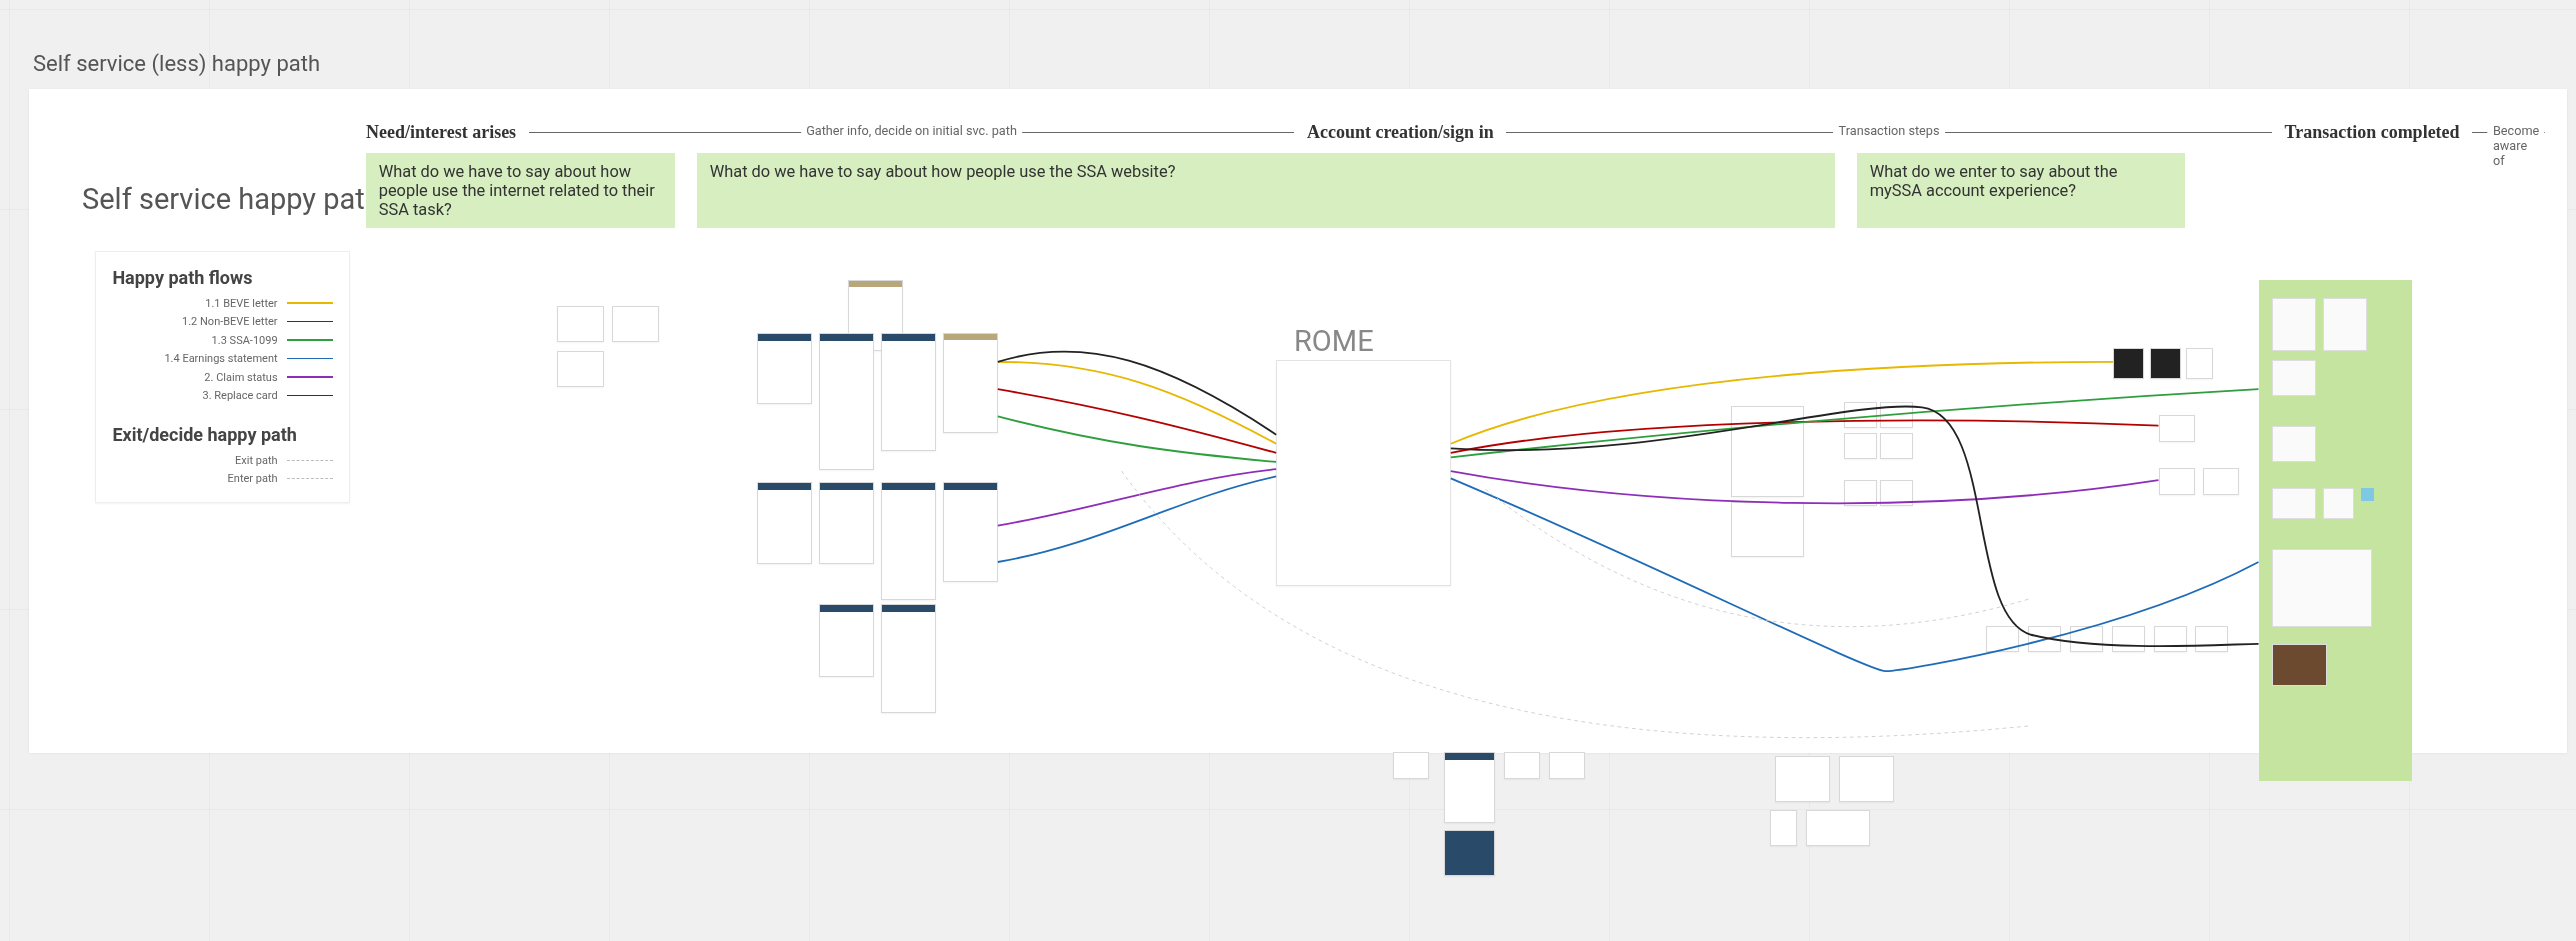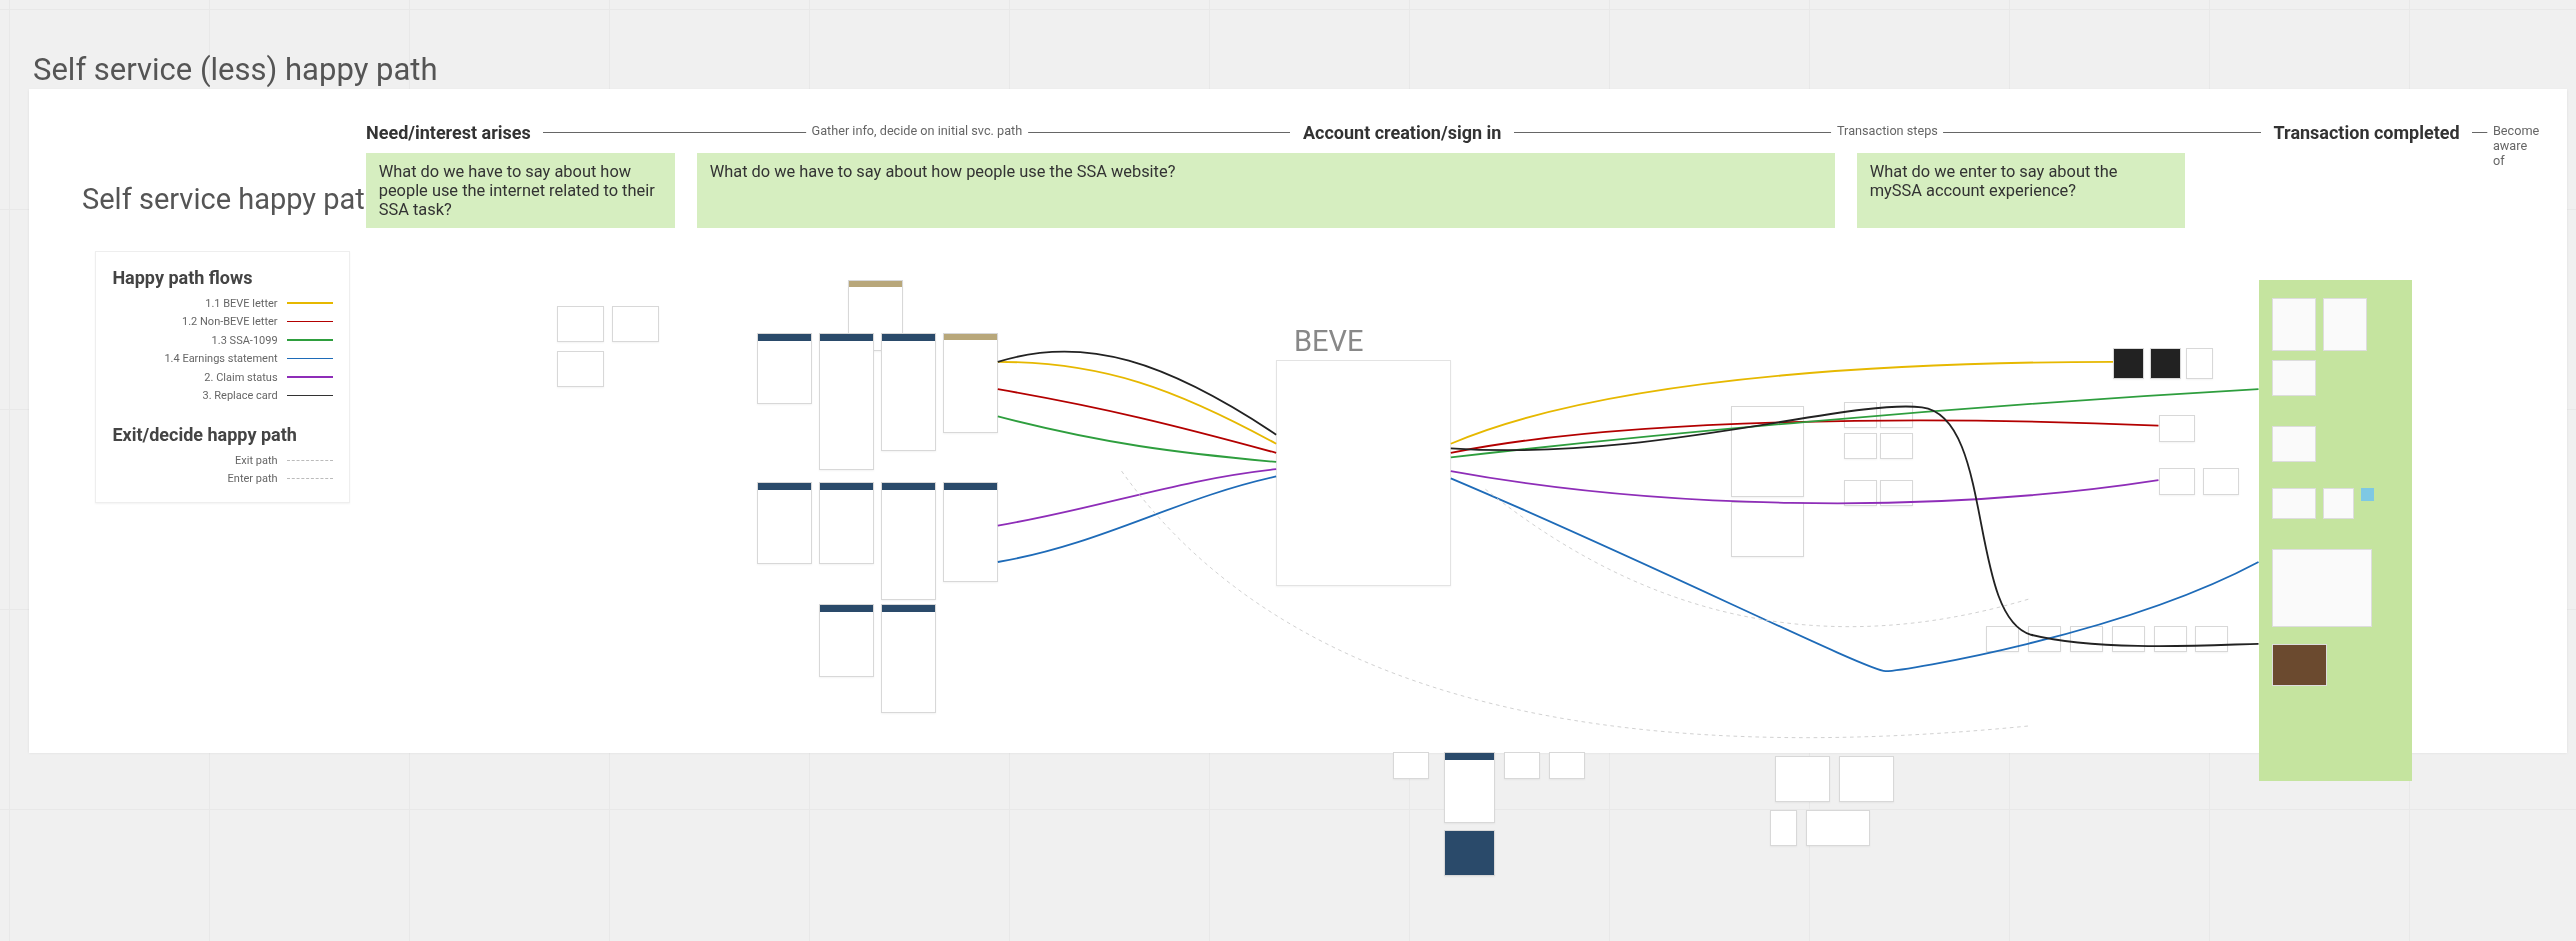--- a/index.html
+++ b/index.html
@@ -16,42 +16,42 @@
     inset: 0;
     background-image:
       linear-gradient(#e8e8e8 0.9px, transparent 0.9px),
       linear-gradient(90deg, #e8e8e8 0.9px, transparent 0.9px);
     background-size: 200px 200px;
     background-position: 9px 9px;
   }
   .title-outer {
     position: absolute;
     left: 33px; top: 51px;
-    font-size: 31px; color: #555;
+    font-size: 22px; color: #555;
   }
   .board {
     position: absolute;
     left: 29px; top: 89px;
     width: 2538px; height: 664px;
     background: #fff;
     box-shadow: 0 0.9px 2.7px rgba(0,0,0,0.08);
   }
   .title-inner {
     position: absolute;
     left: 53px; top: 93px;
     font-size: 29px; color: #555;
   }
   
   .phase-row {
     position: absolute;
     left: 337px; top: 33px; right: 9px;
     display: flex; align-items: center;
     color: #333; font-weight: 700; font-size: 18px;
   }
-  .phase-row .phase { white-space: nowrap; }
+  .phase-row .phase { white-space: nowrap; font-family: Liberation Serif, serif; }
   .phase-row .conn {
     flex: 1; height: 0.9px; background: #666; margin: 0 12.7px;
     position: relative;
   }
   .phase-row .conn .sublabel {
     position: absolute; left: 50%; top: -9px; transform: translateX(-50%);
     font-size: 12.7px; font-weight: 400; color: #666;
     background: #fff; padding: 0 5.5px;
   }
   
@@ -226,21 +226,21 @@
       <div class="bar"></div>
     </div>
 
   <div class="thumb med" style="left:790px;top:515px;height:73px">
       <div class="bar"></div>
     </div>
   <div class="thumb med" style="left:852px;top:515px;height:109px">
       <div class="bar"></div>
     </div>
 
-  <div class="rome-label">BEVE</div>
+  <div class="rome-label">ROME</div>
   <div class="rome-card"></div>
 
   <div class="thumb wide" style="left:1702px;top:317px;width:73px;height:91px"></div>
   <div class="thumb wide" style="left:1702px;top:413px;width:73px;height:55px"></div>
 
   <div class="thumb tiny" style="left:1815px;top:313px"></div>
   <div class="thumb tiny" style="left:1851px;top:313px"></div>
   <div class="thumb tiny" style="left:1815px;top:344px"></div>
   <div class="thumb tiny" style="left:1851px;top:344px"></div>
   <div class="thumb tiny" style="left:1815px;top:391px"></div>

